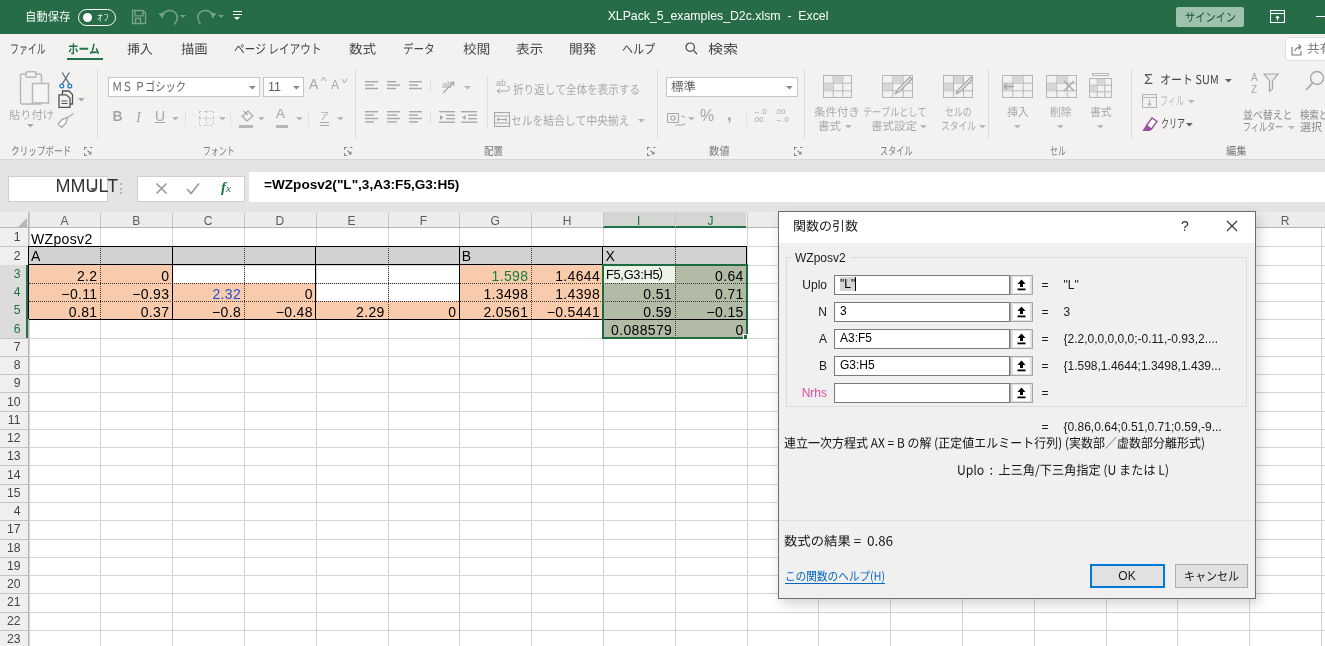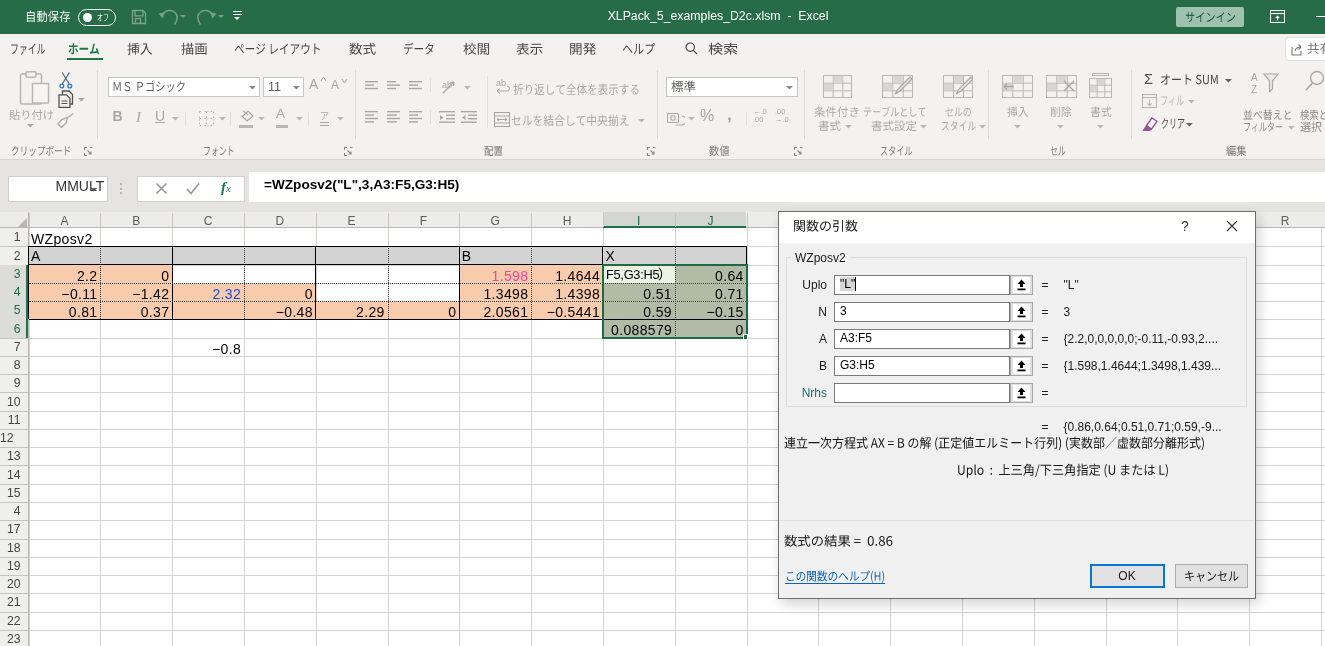--- a/index.html
+++ b/index.html
@@ -591,21 +591,21 @@
         <path d="M2.6 -5.1V-1H1.9V-4.3H0.5V-5.1ZM2.6 -1.4Q3 -0.8 3.7 -0.4Q4.5 -0.1 5.4 -0.1Q5.9 -0.1 6.6 -0.1Q7.2 -0.1 8 -0.1Q8.7 -0.1 9.4 -0.1Q10.1 -0.1 10.6 -0.2Q10.6 -0.1 10.5 0.1Q10.5 0.2 10.4 0.4Q10.4 0.5 10.4 0.7Q9.9 0.7 9.2 0.7Q8.6 0.7 7.9 0.7Q7.2 0.7 6.6 0.7Q5.9 0.7 5.5 0.7Q4.4 0.6 3.6 0.3Q2.8 -0 2.3 -0.7Q1.9 -0.3 1.6 0.1Q1.2 0.4 0.8 0.8L0.4 0Q0.7 -0.3 1.1 -0.7Q1.6 -1 1.9 -1.4ZM0.6 -9 1.2 -9.4Q1.5 -9.1 1.9 -8.8Q2.2 -8.4 2.5 -8.1Q2.7 -7.8 2.9 -7.5L2.2 -7Q2.1 -7.3 1.8 -7.6Q1.5 -8 1.2 -8.3Q0.9 -8.7 0.6 -9ZM3.4 -4.8H10.1V-4.1H3.4ZM3.1 -3H10.5V-2.4H3.1ZM5.1 -5.6H5.9V-2.7H5.1ZM7.7 -5.6H8.5V-2.7H7.7ZM3.7 -7.9H5.7V-8.6H3.3V-9.2H6.4V-7.3H3.7ZM3.5 -7.9H4.2V-6.7Q4.2 -6.5 4.3 -6.4Q4.3 -6.4 4.6 -6.4Q4.7 -6.4 4.8 -6.4Q5 -6.4 5.2 -6.4Q5.4 -6.4 5.6 -6.4Q5.7 -6.4 5.8 -6.4Q6 -6.4 6.1 -6.5Q6.1 -6.6 6.2 -7Q6.3 -6.9 6.4 -6.8Q6.6 -6.8 6.8 -6.7Q6.7 -6.2 6.5 -6Q6.3 -5.8 5.9 -5.8Q5.8 -5.8 5.6 -5.8Q5.5 -5.8 5.2 -5.8Q5 -5.8 4.8 -5.8Q4.6 -5.8 4.5 -5.8Q4.1 -5.8 3.9 -5.9Q3.7 -5.9 3.6 -6.1Q3.5 -6.3 3.5 -6.7ZM7.3 -7.9H9.3V-8.6H6.9V-9.2H10V-7.3H7.3ZM7.1 -7.9H7.8V-6.7Q7.8 -6.5 7.9 -6.5Q8 -6.4 8.3 -6.4Q8.3 -6.4 8.5 -6.4Q8.7 -6.4 8.9 -6.4Q9.1 -6.4 9.3 -6.4Q9.5 -6.4 9.6 -6.4Q9.8 -6.4 9.8 -6.5Q9.9 -6.6 9.9 -7Q10 -6.9 10.2 -6.9Q10.4 -6.8 10.5 -6.8Q10.5 -6.2 10.3 -6Q10.1 -5.8 9.7 -5.8Q9.6 -5.8 9.4 -5.8Q9.2 -5.8 8.9 -5.8Q8.7 -5.8 8.5 -5.8Q8.2 -5.8 8.2 -5.8Q7.8 -5.8 7.5 -5.9Q7.3 -5.9 7.2 -6.1Q7.1 -6.3 7.1 -6.7ZM7.5 -1.8 8.1 -2.2Q8.5 -2 8.9 -1.8Q9.3 -1.5 9.7 -1.3Q10 -1 10.3 -0.8L9.5 -0.4Q9.2 -0.8 8.6 -1.1Q8 -1.5 7.5 -1.8ZM5.5 -2.2 6.2 -2Q5.8 -1.6 5.2 -1.2Q4.6 -0.7 4 -0.5Q3.9 -0.6 3.8 -0.7Q3.7 -0.8 3.6 -0.9Q3.5 -1 3.4 -1Q4 -1.3 4.5 -1.6Q5.1 -1.9 5.5 -2.2Z M16 -9H16.8V-5.1Q16.8 -4.4 16.8 -3.6Q16.7 -2.8 16.5 -2Q16.4 -1.2 16 -0.4Q15.7 0.3 15.1 0.9Q15.1 0.8 14.9 0.7Q14.8 0.6 14.7 0.5Q14.6 0.4 14.5 0.3Q15 -0.2 15.3 -0.9Q15.6 -1.6 15.8 -2.3Q15.9 -3 16 -3.7Q16 -4.4 16 -5.1ZM18.9 -4.7Q19.1 -3.6 19.5 -2.6Q19.9 -1.7 20.4 -1Q21 -0.2 21.8 0.2Q21.7 0.3 21.6 0.4Q21.4 0.5 21.3 0.7Q21.2 0.8 21.2 0.9Q20.4 0.4 19.8 -0.4Q19.2 -1.2 18.8 -2.2Q18.4 -3.3 18.2 -4.6ZM16.3 -9H21.2V-4.4H16.3V-5.2H20.3V-8.2H16.3ZM11.5 -7.3H15.5V-6.5H11.5ZM13.2 -9.7H13.9V-0.1Q13.9 0.3 13.8 0.5Q13.7 0.7 13.5 0.8Q13.3 0.9 12.9 0.9Q12.5 0.9 11.9 0.9Q11.9 0.8 11.8 0.5Q11.7 0.3 11.6 0.1Q12.1 0.1 12.4 0.1Q12.8 0.1 12.9 0.1Q13 0.1 13.1 0.1Q13.2 0 13.2 -0.1ZM11.4 -3.6Q11.9 -3.7 12.6 -3.9Q13.2 -4 14 -4.2Q14.7 -4.4 15.5 -4.6L15.5 -3.8Q14.5 -3.5 13.5 -3.2Q12.4 -3 11.6 -2.8Z" fill="#8a8886"></path>
       </g>
     </svg>
     <svg class="ab" style="left:1226.0px;top:143.4px;overflow:visible" width="20" height="16">
       <g transform="translate(0,12.1)">
         <path d="M6.3 -3.8H6.8V0.8H6.3ZM7.6 -3.8H8.2V0.8H7.6ZM4 -9H9.7V-8.2H4ZM5.3 -2H9.3V-1.3H5.3ZM4.4 -7.4H5.1V-4.9Q5.1 -4.3 5.1 -3.6Q5 -2.8 4.9 -2.1Q4.8 -1.3 4.5 -0.6Q4.3 0.1 3.9 0.8Q3.8 0.7 3.7 0.6Q3.6 0.5 3.5 0.4Q3.4 0.3 3.3 0.3Q3.7 -0.3 3.9 -1Q4.1 -1.6 4.2 -2.3Q4.3 -3 4.4 -3.7Q4.4 -4.3 4.4 -4.9ZM4.7 -7.4H9.4V-4.8H4.7V-5.5H8.7V-6.7H4.7ZM5 -4H9.4V-3.3H5.5V0.9H5ZM9 -4H9.6V0.1Q9.6 0.4 9.6 0.5Q9.5 0.7 9.4 0.8Q9.2 0.9 9 0.9Q8.8 0.9 8.5 0.9Q8.5 0.8 8.5 0.6Q8.4 0.4 8.3 0.2Q8.5 0.2 8.7 0.2Q8.8 0.2 8.9 0.2Q9 0.2 9 0.1ZM2 -9.7 2.7 -9.4Q2.5 -8.9 2.3 -8.5Q2.1 -8 1.8 -7.6Q1.6 -7.2 1.4 -6.8L0.9 -7.1Q1.1 -7.4 1.3 -7.9Q1.5 -8.3 1.7 -8.8Q1.9 -9.3 2 -9.7ZM3.1 -8.3 3.7 -8Q3.4 -7.4 3 -6.7Q2.6 -5.9 2.2 -5.3Q1.7 -4.6 1.4 -4.1L0.9 -4.4Q1.2 -4.8 1.5 -5.3Q1.8 -5.8 2.1 -6.3Q2.4 -6.8 2.6 -7.4Q2.9 -7.9 3.1 -8.3ZM0.4 -7.3 0.8 -7.8Q1.1 -7.5 1.3 -7.2Q1.6 -6.9 1.9 -6.6Q2.1 -6.2 2.2 -6L1.8 -5.3Q1.7 -5.6 1.4 -6Q1.2 -6.3 0.9 -6.6Q0.6 -7 0.4 -7.3ZM2.7 -5.7 3.3 -6Q3.5 -5.6 3.6 -5.2Q3.8 -4.7 3.9 -4.3Q4.1 -3.9 4.1 -3.6L3.5 -3.3Q3.5 -3.6 3.4 -4Q3.2 -4.5 3.1 -4.9Q2.9 -5.4 2.7 -5.7ZM0.3 -4.6Q0.9 -4.6 1.8 -4.7Q2.7 -4.7 3.6 -4.8L3.6 -4Q2.7 -4 1.9 -3.9Q1 -3.8 0.4 -3.8ZM2.9 -2.9 3.5 -3.1Q3.6 -2.6 3.8 -2Q3.9 -1.5 4 -1L3.4 -0.8Q3.3 -1.3 3.2 -1.9Q3.1 -2.5 2.9 -2.9ZM0.9 -3.1 1.5 -3Q1.4 -2.2 1.3 -1.4Q1.1 -0.6 0.8 -0Q0.8 -0.1 0.7 -0.1Q0.6 -0.2 0.5 -0.3Q0.3 -0.3 0.3 -0.3Q0.5 -0.9 0.7 -1.6Q0.8 -2.3 0.9 -3.1ZM1.9 -4.2H2.6V0.9H1.9Z M10.8 -2.6H20V-1.9H10.8ZM12.5 -6.8H18.9V-6.2H12.5ZM12.5 -5.4H18.9V-4.8H12.5ZM12.4 -8.3H19.3V-7.6H12.4ZM15.2 -7.9H15.9V-3.8H15.2ZM15 -3.5H15.7V0.9H15ZM14.8 -2.4 15.4 -2Q15 -1.6 14.5 -1.2Q14 -0.7 13.4 -0.4Q12.8 0 12.2 0.3Q11.6 0.6 11.1 0.8Q11 0.6 10.8 0.4Q10.7 0.2 10.5 0.1Q11.1 -0.1 11.7 -0.4Q12.3 -0.6 12.9 -0.9Q13.5 -1.2 14 -1.6Q14.5 -2 14.8 -2.4ZM15.9 -2.4Q16.3 -2 16.8 -1.6Q17.2 -1.3 17.8 -1Q18.4 -0.7 19 -0.4Q19.6 -0.2 20.2 -0Q20.1 0.1 20 0.2Q19.9 0.3 19.8 0.5Q19.7 0.6 19.7 0.7Q19.1 0.5 18.5 0.2Q17.9 -0 17.3 -0.4Q16.7 -0.8 16.2 -1.2Q15.7 -1.6 15.3 -2ZM15.6 -9.7 16.5 -9.5Q16.3 -9.1 16.1 -8.6Q15.8 -8.2 15.6 -7.8L15 -8Q15.1 -8.3 15.3 -8.8Q15.5 -9.3 15.6 -9.7ZM13 -9.7 13.8 -9.5Q13.5 -8.9 13.1 -8.2Q12.7 -7.6 12.2 -6.9Q11.7 -6.3 11.1 -5.7Q11 -5.8 10.9 -5.9Q10.8 -6 10.7 -6.1Q10.6 -6.2 10.5 -6.3Q11.1 -6.8 11.6 -7.4Q12 -8 12.4 -8.6Q12.7 -9.2 13 -9.7ZM12 -7.8H12.8V-4H19.7V-3.3H12Z" fill="#7a7876"></path>
       </g>
     </svg>
     <div class="ab" style="left:0.0px;top:160.3px;width:1325.0px;height:51.7px;background:#e6e4e2;"></div>
     <div class="ab" style="left:7.6px;top:175.6px;width:100.0px;height:26.0px;background:#fff;border:1px solid #d0cece;"></div>
-    <div class="ab" style="left:11.5px;top:179.2px;font-size:14px;color:#333;font-weight:400;line-height:15.2px;white-space:pre;padding-left:44px;">MMULT</div>
+    <div class="ab" style="left:11.5px;top:179.2px;font-size:18px;color:#333;font-weight:400;line-height:15.2px;white-space:pre;padding-left:44px;">MMULT</div>
     <svg class="ab" style="left:90.0px;top:187.5px" width="7" height="5">
       <path d="M0 0 L7.2 0 L3.6 3.6 Z" fill="#605e5c"></path>
     </svg>
     <div class="ab" style="left:120.0px;top:183.0px;width:2.0px;height:2.0px;background:#a9a7a5;border-radius:50%;"></div>
     <div class="ab" style="left:120.0px;top:187.5px;width:2.0px;height:2.0px;background:#a9a7a5;border-radius:50%;"></div>
     <div class="ab" style="left:120.0px;top:192.0px;width:2.0px;height:2.0px;background:#a9a7a5;border-radius:50%;"></div>
     <div class="ab" style="left:137.4px;top:175.6px;width:108.0px;height:26.0px;background:#fff;border:1px solid #d0cece;"></div>
     <svg class="ab" style="left:155px;top:182px" width="13" height="13" viewBox="0 0 13 13">
 <path d="M1.5 1.5 L11.5 11.5 M11.5 1.5 L1.5 11.5" stroke="#9a9896" stroke-width="1.6"></path>
     </svg>
@@ -729,21 +729,21 @@
     <div class="ab" style="left:0.0px;top:339.9px;font-size:12.2px;color:#444;font-weight:400;line-height:14.2px;white-space:pre;width:20.5px;text-align:right;">7</div>
     <div class="ab" style="left:0.0px;top:374.2px;width:27.5px;height:1.0px;background:#c6c4c2;"></div>
     <div class="ab" style="left:0.0px;top:358.1px;font-size:12.2px;color:#444;font-weight:400;line-height:14.2px;white-space:pre;width:20.5px;text-align:right;">8</div>
     <div class="ab" style="left:0.0px;top:392.4px;width:27.5px;height:1.0px;background:#c6c4c2;"></div>
     <div class="ab" style="left:0.0px;top:376.4px;font-size:12.2px;color:#444;font-weight:400;line-height:14.2px;white-space:pre;width:20.5px;text-align:right;">9</div>
     <div class="ab" style="left:0.0px;top:410.7px;width:27.5px;height:1.0px;background:#c6c4c2;"></div>
     <div class="ab" style="left:0.0px;top:394.6px;font-size:12.2px;color:#444;font-weight:400;line-height:14.2px;white-space:pre;width:20.5px;text-align:right;">10</div>
     <div class="ab" style="left:0.0px;top:428.9px;width:27.5px;height:1.0px;background:#c6c4c2;"></div>
     <div class="ab" style="left:0.0px;top:412.9px;font-size:12.2px;color:#444;font-weight:400;line-height:14.2px;white-space:pre;width:20.5px;text-align:right;">11</div>
     <div class="ab" style="left:0.0px;top:447.2px;width:27.5px;height:1.0px;background:#c6c4c2;"></div>
-    <div class="ab" style="left:0.0px;top:431.1px;font-size:12.2px;color:#444;font-weight:400;line-height:14.2px;white-space:pre;width:20.5px;text-align:left;">12</div>
+    <div class="ab" style="left:0.0px;top:431.1px;font-size:12.2px;color:#444;font-weight:400;line-height:14.2px;white-space:pre;width:20.5px;text-align:right;">12</div>
     <div class="ab" style="left:0.0px;top:465.4px;width:27.5px;height:1.0px;background:#c6c4c2;"></div>
     <div class="ab" style="left:0.0px;top:449.4px;font-size:12.2px;color:#444;font-weight:400;line-height:14.2px;white-space:pre;width:20.5px;text-align:right;">13</div>
     <div class="ab" style="left:0.0px;top:483.7px;width:27.5px;height:1.0px;background:#c6c4c2;"></div>
     <div class="ab" style="left:0.0px;top:467.6px;font-size:12.2px;color:#444;font-weight:400;line-height:14.2px;white-space:pre;width:20.5px;text-align:right;">14</div>
     <div class="ab" style="left:0.0px;top:501.9px;width:27.5px;height:1.0px;background:#c6c4c2;"></div>
     <div class="ab" style="left:0.0px;top:485.9px;font-size:12.2px;color:#444;font-weight:400;line-height:14.2px;white-space:pre;width:20.5px;text-align:right;">15</div>
     <div class="ab" style="left:0.0px;top:520.2px;width:27.5px;height:1.0px;background:#c6c4c2;"></div>
     <div class="ab" style="left:0.0px;top:504.1px;font-size:12.2px;color:#444;font-weight:400;line-height:14.2px;white-space:pre;width:20.5px;text-align:right;">4</div>
     <div class="ab" style="left:0.0px;top:538.5px;width:27.5px;height:1.0px;background:#c6c4c2;"></div>
     <div class="ab" style="left:0.0px;top:522.4px;font-size:12.2px;color:#444;font-weight:400;line-height:14.2px;white-space:pre;width:20.5px;text-align:right;">17</div>
@@ -788,31 +788,31 @@
     <div class="ab" style="left:602.4px;top:246.4px;width:1.0px;height:73.0px;background:#000;"></div>
     <div class="ab" style="left:746.0px;top:246.4px;width:1.0px;height:18.2px;background:#000;"></div>
     <div class="ab" style="left:601.7px;top:263.5px;width:146.0px;height:75.4px;border:2.2px solid #1e6b41;"></div>
     <div class="ab" style="left:742.9px;top:334.1px;width:5.5px;height:5.5px;background:#1e6b41;border:1px solid #fff;"></div>
     <div class="ab" style="left:31.0px;top:230.6px;font-size:14px;color:#000;font-weight:400;line-height:16px;white-space:pre;letter-spacing:0.35px;">WZposv2</div>
     <div class="ab" style="left:31.0px;top:248.2px;font-size:14px;color:#000;font-weight:400;line-height:16px;white-space:pre;">A</div>
     <div class="ab" style="left:461.8px;top:248.2px;font-size:14px;color:#000;font-weight:400;line-height:16px;white-space:pre;">B</div>
     <div class="ab" style="left:605.4px;top:248.2px;font-size:14px;color:#000;font-weight:400;line-height:16px;white-space:pre;">X</div>
     <div class="ab" style="right:1227.5px;top:267.6px;font-size:14px;color:#000;font-weight:400;line-height:16px;white-space:pre;letter-spacing:0.35px;">2.2</div>
     <div class="ab" style="right:1155.7px;top:267.6px;font-size:14px;color:#000;font-weight:400;line-height:16px;white-space:pre;letter-spacing:0.35px;">0</div>
-    <div class="ab" style="right:796.7px;top:267.6px;font-size:14px;color:#ec4899;font-weight:400;line-height:16px;white-space:pre;letter-spacing:0.35px;">1.598</div>
+    <div class="ab" style="right:796.7px;top:267.6px;font-size:14px;color:#15803d;font-weight:400;line-height:16px;white-space:pre;letter-spacing:0.35px;">1.598</div>
     <div class="ab" style="right:724.9px;top:267.6px;font-size:14px;color:#000;font-weight:400;line-height:16px;white-space:pre;letter-spacing:0.35px;">1.4644</div>
     <div class="ab" style="right:1227.5px;top:285.8px;font-size:14px;color:#000;font-weight:400;line-height:16px;white-space:pre;letter-spacing:0.35px;">−0.11</div>
-    <div class="ab" style="right:1155.7px;top:285.8px;font-size:14px;color:#000;font-weight:400;line-height:16px;white-space:pre;letter-spacing:0.35px;">−1.42</div>
+    <div class="ab" style="right:1155.7px;top:285.8px;font-size:14px;color:#000;font-weight:400;line-height:16px;white-space:pre;letter-spacing:0.35px;">−0.93</div>
     <div class="ab" style="right:1083.9px;top:285.8px;font-size:14px;color:#1d4ed8;font-weight:400;line-height:16px;white-space:pre;letter-spacing:0.35px;">2.32</div>
     <div class="ab" style="right:1012.1px;top:285.8px;font-size:14px;color:#000;font-weight:400;line-height:16px;white-space:pre;letter-spacing:0.35px;">0</div>
     <div class="ab" style="right:796.7px;top:285.8px;font-size:14px;color:#000;font-weight:400;line-height:16px;white-space:pre;letter-spacing:0.35px;">1.3498</div>
     <div class="ab" style="right:724.9px;top:285.8px;font-size:14px;color:#000;font-weight:400;line-height:16px;white-space:pre;letter-spacing:0.35px;">1.4398</div>
     <div class="ab" style="right:1227.5px;top:304.1px;font-size:14px;color:#000;font-weight:400;line-height:16px;white-space:pre;letter-spacing:0.35px;">0.81</div>
     <div class="ab" style="right:1155.7px;top:304.1px;font-size:14px;color:#000;font-weight:400;line-height:16px;white-space:pre;letter-spacing:0.35px;">0.37</div>
-    <div class="ab" style="right:1083.9px;top:304.1px;font-size:14px;color:#000;font-weight:400;line-height:16px;white-space:pre;letter-spacing:0.35px;margin-top:37px;">−0.8</div>
+    <div class="ab" style="right:1083.9px;top:304.1px;font-size:14px;color:#000;font-weight:400;line-height:16px;white-space:pre;letter-spacing:0.35px;">−0.8</div>
     <div class="ab" style="right:1012.1px;top:304.1px;font-size:14px;color:#000;font-weight:400;line-height:16px;white-space:pre;letter-spacing:0.35px;">−0.48</div>
     <div class="ab" style="right:940.3px;top:304.1px;font-size:14px;color:#000;font-weight:400;line-height:16px;white-space:pre;letter-spacing:0.35px;">2.29</div>
     <div class="ab" style="right:868.5px;top:304.1px;font-size:14px;color:#000;font-weight:400;line-height:16px;white-space:pre;letter-spacing:0.35px;">0</div>
     <div class="ab" style="right:796.7px;top:304.1px;font-size:14px;color:#000;font-weight:400;line-height:16px;white-space:pre;letter-spacing:0.35px;">2.0561</div>
     <div class="ab" style="right:724.9px;top:304.1px;font-size:14px;color:#000;font-weight:400;line-height:16px;white-space:pre;letter-spacing:0.35px;">−0.5441</div>
     <div class="ab" style="right:581.3px;top:267.6px;font-size:14px;color:#000;font-weight:400;line-height:16px;white-space:pre;letter-spacing:0.35px;">0.64</div>
     <div class="ab" style="right:653.1px;top:285.8px;font-size:14px;color:#000;font-weight:400;line-height:16px;white-space:pre;letter-spacing:0.35px;">0.51</div>
     <div class="ab" style="right:581.3px;top:285.8px;font-size:14px;color:#000;font-weight:400;line-height:16px;white-space:pre;letter-spacing:0.35px;">0.71</div>
     <div class="ab" style="right:653.1px;top:304.1px;font-size:14px;color:#000;font-weight:400;line-height:16px;white-space:pre;letter-spacing:0.35px;">0.59</div>
     <div class="ab" style="right:581.3px;top:304.1px;font-size:14px;color:#000;font-weight:400;line-height:16px;white-space:pre;letter-spacing:0.35px;">−0.15</div>
@@ -874,21 +874,21 @@
     <div class="ab" style="left:834.0px;top:355.5px;width:176.0px;height:20.5px;background:#fff;border:1px solid #7a7a7a;"></div>
     <div class="ab" style="left:840.0px;top:358.1px;font-size:12px;color:#000;font-weight:400;line-height:14px;white-space:pre;">G3:H5</div>
     <div class="ab" style="left:1010.0px;top:355.5px;width:22.5px;height:20.5px;background:#e0e0e0;border:1px solid #a6a6a6;"></div>
     <div class="ab" style="left:1012.5px;top:358.0px;width:17.5px;height:15.5px;background:#fff;"></div>
     <svg class="ab" style="left:1015.5px;top:360.0px" width="11" height="12" viewBox="0 0 11 12">
 <path d="M5.5 0.5 L9.5 5 H7 V8 H4 V5 H1.5 z" fill="#000"></path>
       <rect x="1.5" y="9.5" width="8" height="1.8" fill="#000"></rect>
     </svg>
     <div class="ab" style="left:1041.5px;top:358.5px;font-size:12px;color:#1a1a1a;font-weight:400;line-height:14px;white-space:pre;">=</div>
     <div class="ab" style="left:1063.5px;top:358.5px;font-size:12px;color:#1a1a1a;font-weight:400;line-height:14px;white-space:pre;max-width:186px;overflow:hidden;">{1.598,1.4644;1.3498,1.439...</div>
-    <div class="ab" style="right:498.0px;top:385.5px;font-size:12px;color:#0f766e;font-weight:400;line-height:14px;white-space:pre;">Nrhs</div>
+    <div class="ab" style="right:498.0px;top:385.5px;font-size:12px;color:#ec4899;font-weight:400;line-height:14px;white-space:pre;">Nrhs</div>
     <div class="ab" style="left:834.0px;top:382.5px;width:176.0px;height:20.5px;background:#fff;border:1px solid #7a7a7a;"></div>
     <div class="ab" style="left:1010.0px;top:382.5px;width:22.5px;height:20.5px;background:#e0e0e0;border:1px solid #a6a6a6;"></div>
     <div class="ab" style="left:1012.5px;top:385.0px;width:17.5px;height:15.5px;background:#fff;"></div>
     <svg class="ab" style="left:1015.5px;top:387.0px" width="11" height="12" viewBox="0 0 11 12">
 <path d="M5.5 0.5 L9.5 5 H7 V8 H4 V5 H1.5 z" fill="#000"></path>
       <rect x="1.5" y="9.5" width="8" height="1.8" fill="#000"></rect>
     </svg>
     <div class="ab" style="left:1041.5px;top:385.5px;font-size:12px;color:#1a1a1a;font-weight:400;line-height:14px;white-space:pre;">=</div>
     <div class="ab" style="left:1041.5px;top:419.5px;font-size:12px;color:#1a1a1a;font-weight:400;line-height:14px;white-space:pre;">=</div>
     <div class="ab" style="left:1063.5px;top:419.5px;font-size:12px;color:#1a1a1a;font-weight:400;line-height:14px;white-space:pre;">{0.86,0.64;0.51,0.71;0.59,-9...</div>

